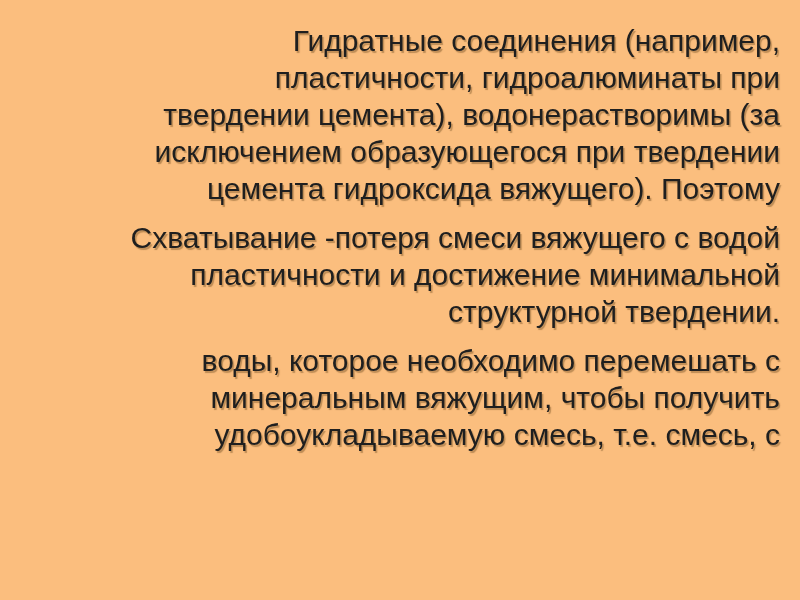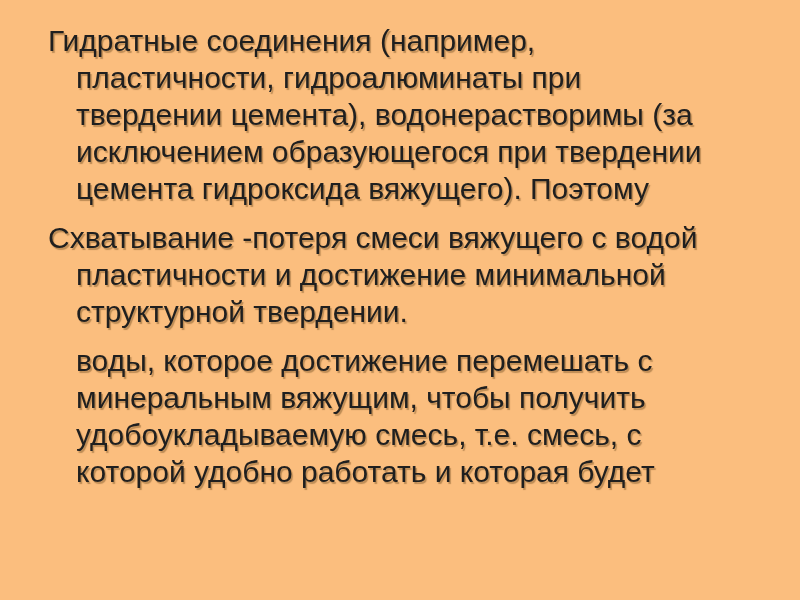--- a/index.html
+++ b/index.html
@@ -10,20 +10,21 @@
   * { margin:0; padding:0; box-sizing:border-box; }
   html, body { width:800px; height:600px; overflow:hidden; }
   body{
     background: var(--bg);
     font-family: "Liberation Sans", "DejaVu Sans", sans-serif;
     color: var(--fg);
   }
   .slide{
     width:800px; height:600px;
     padding: 22px 20px 0 48px;
+    text-align: right;
   }
   .para{
     padding-left: 28px;       
     margin-bottom: 12px;
     font-size: 30px;
     line-height: 37px;
     text-shadow: 1.5px 1.5px 1px var(--shadow);
   }
   .line{
     display:block;
@@ -49,19 +50,18 @@
     <span class="line">цемента гидроксида вяжущего). Поэтому</span>
   </p>
 
   <p class="para">
     <span class="line first"><b class="term">Схватывание</b><span> -потеря смеси вяжущего с водой</span></span>
     <span class="line">пластичности и достижение минимальной</span>
     <span class="line">структурной твердении.</span>
   </p>
 
   <p class="para">
-    <span class="line">воды, которое достижение перемешать с</span>
+    <span class="line">воды, которое необходимо перемешать с</span>
     <span class="line">минеральным вяжущим, чтобы получить</span>
     <span class="line">удобоукладываемую смесь, т.е. смесь, с</span>
-    <span class="line">которой удобно работать и которая будет</span>
   </p>
 
 </div>
 
 </body></html>

